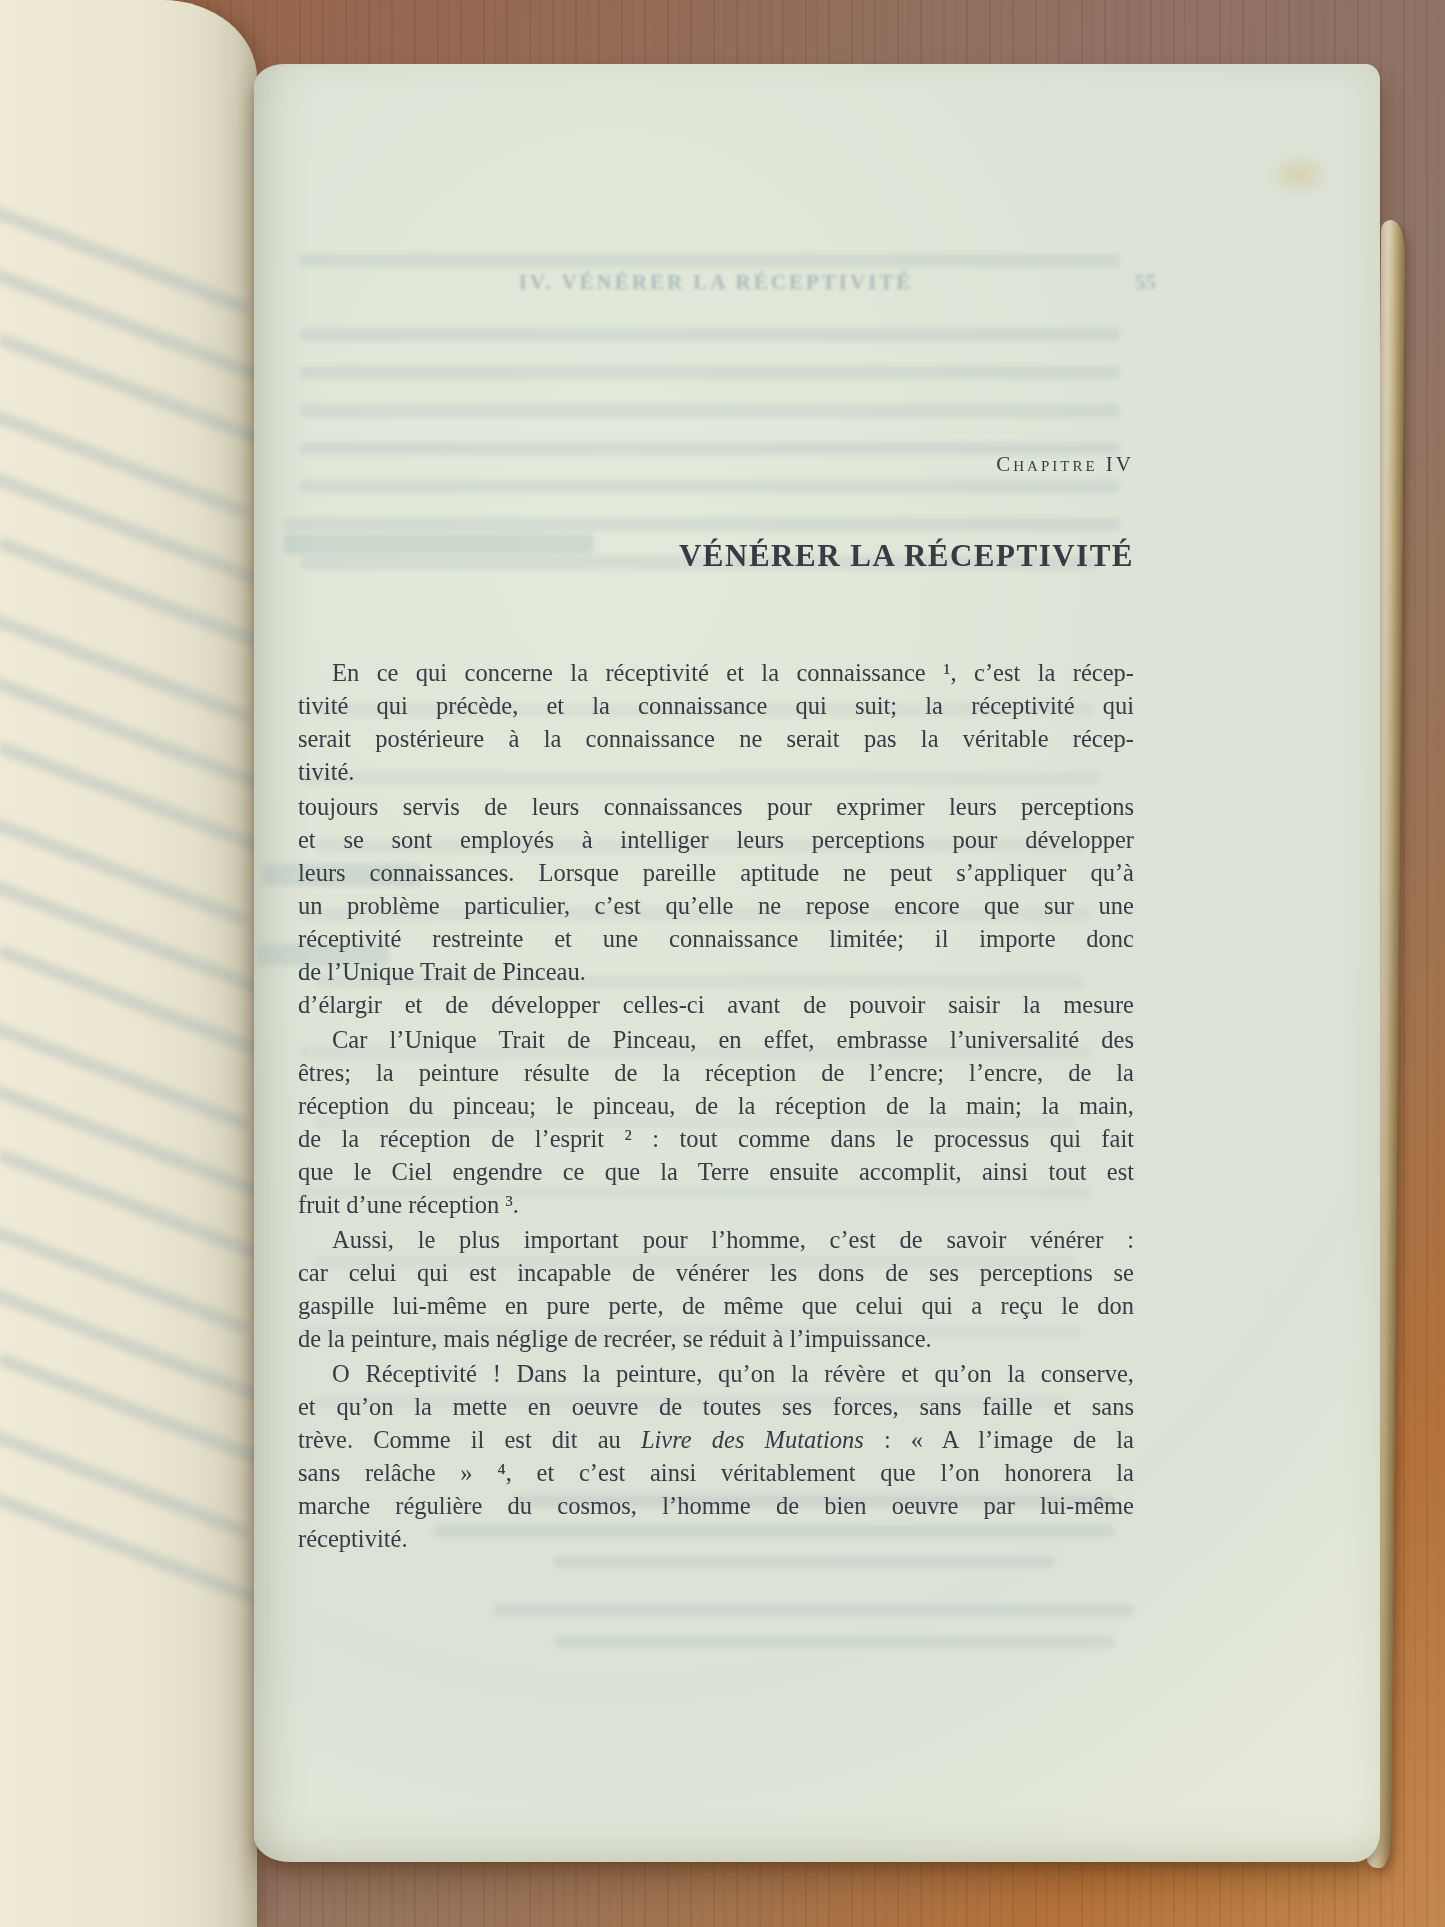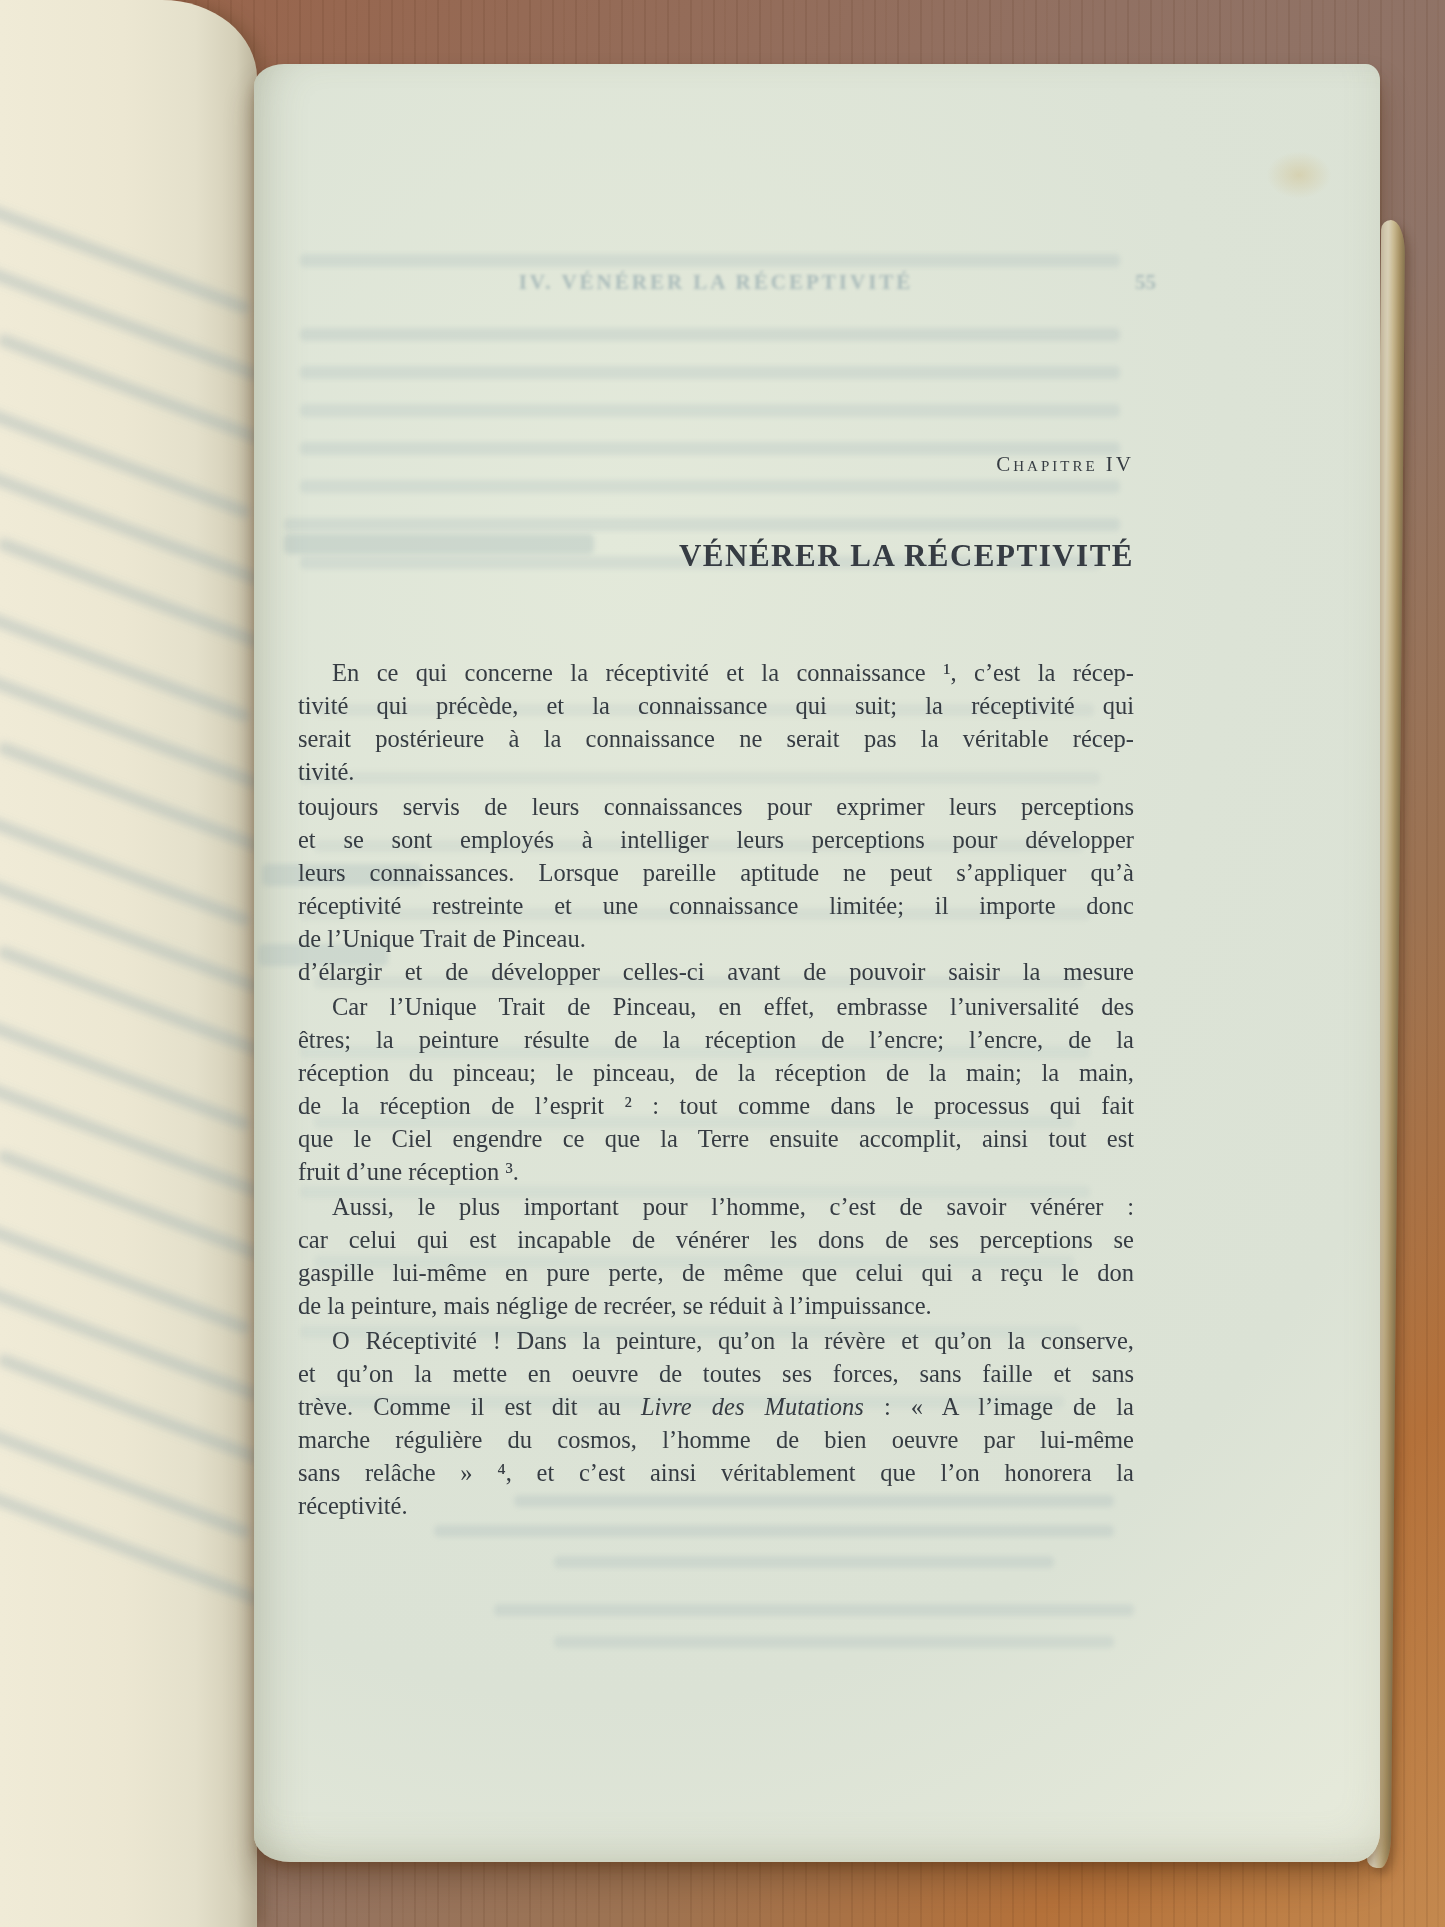--- a/index.html
+++ b/index.html
@@ -155,20 +155,21 @@
         <div class="para">
           <div class="line first"><span>En ce qui concerne la réceptivité et la connaissance ¹, c’est la récep-</span></div>
           <div class="line"><span>tivité qui précède, et la connaissance qui suit; la réceptivité qui</span></div>
           <div class="line"><span>serait postérieure à la connaissance ne serait pas la véritable récep-</span></div>
           <div class="line last"><span>tivité.</span></div>
         </div>
         <div class="para">
           <div class="line"><span>toujours servis de leurs connaissances pour exprimer leurs perceptions</span></div>
           <div class="line"><span>et se sont employés à intelliger leurs perceptions pour développer</span></div>
           <div class="line"><span>leurs connaissances. Lorsque pareille aptitude ne peut s’appliquer qu’à</span></div>
+          <div class="line"><span>un problème particulier, c’est qu’elle ne repose encore que sur une</span></div>
           <div class="line"><span>réceptivité restreinte et une connaissance limitée; il importe donc</span></div>
           <div class="line last"><span>de l’Unique Trait de Pinceau.</span></div>
           <div class="line"><span>d’élargir et de développer celles-ci avant de pouvoir saisir la mesure</span></div>
         </div>
         <div class="para">
           <div class="line first"><span>Car l’Unique Trait de Pinceau, en effet, embrasse l’universalité des</span></div>
           <div class="line"><span>êtres; la peinture résulte de la réception de l’encre; l’encre, de la</span></div>
           <div class="line"><span>réception du pinceau; le pinceau, de la réception de la main; la main,</span></div>
           <div class="line"><span>de la réception de l’esprit ² : tout comme dans le processus qui fait</span></div>
           <div class="line"><span>que le Ciel engendre ce que la Terre ensuite accomplit, ainsi tout est</span></div>
@@ -177,19 +178,19 @@
         <div class="para">
           <div class="line first"><span>Aussi, le plus important pour l’homme, c’est de savoir vénérer :</span></div>
           <div class="line"><span>car celui qui est incapable de vénérer les dons de ses perceptions se</span></div>
           <div class="line"><span>gaspille lui-même en pure perte, de même que celui qui a reçu le don</span></div>
           <div class="line last"><span>de la peinture, mais néglige de recréer, se réduit à l’impuissance.</span></div>
         </div>
         <div class="para">
           <div class="line first"><span>O Réceptivité ! Dans la peinture, qu’on la révère et qu’on la conserve,</span></div>
           <div class="line"><span>et qu’on la mette en oeuvre de toutes ses forces, sans faille et sans</span></div>
           <div class="line"><span>trève. Comme il est dit au </span><i>Livre des Mutations</i><span> : « A l’image de la</span></div>
+          <div class="line"><span>sans relâche » ⁴, et c’est ainsi véritablement que l’on honorera la</span></div>
           <div class="line"><span>marche régulière du cosmos, l’homme de bien oeuvre par lui-même</span></div>
-          <div class="line"><span>sans relâche » ⁴, et c’est ainsi véritablement que l’on honorera la</span></div>
           <div class="line last"><span>réceptivité.</span></div>
         </div>
       </div>
   </div>
 </div>
 
 </body></html>

